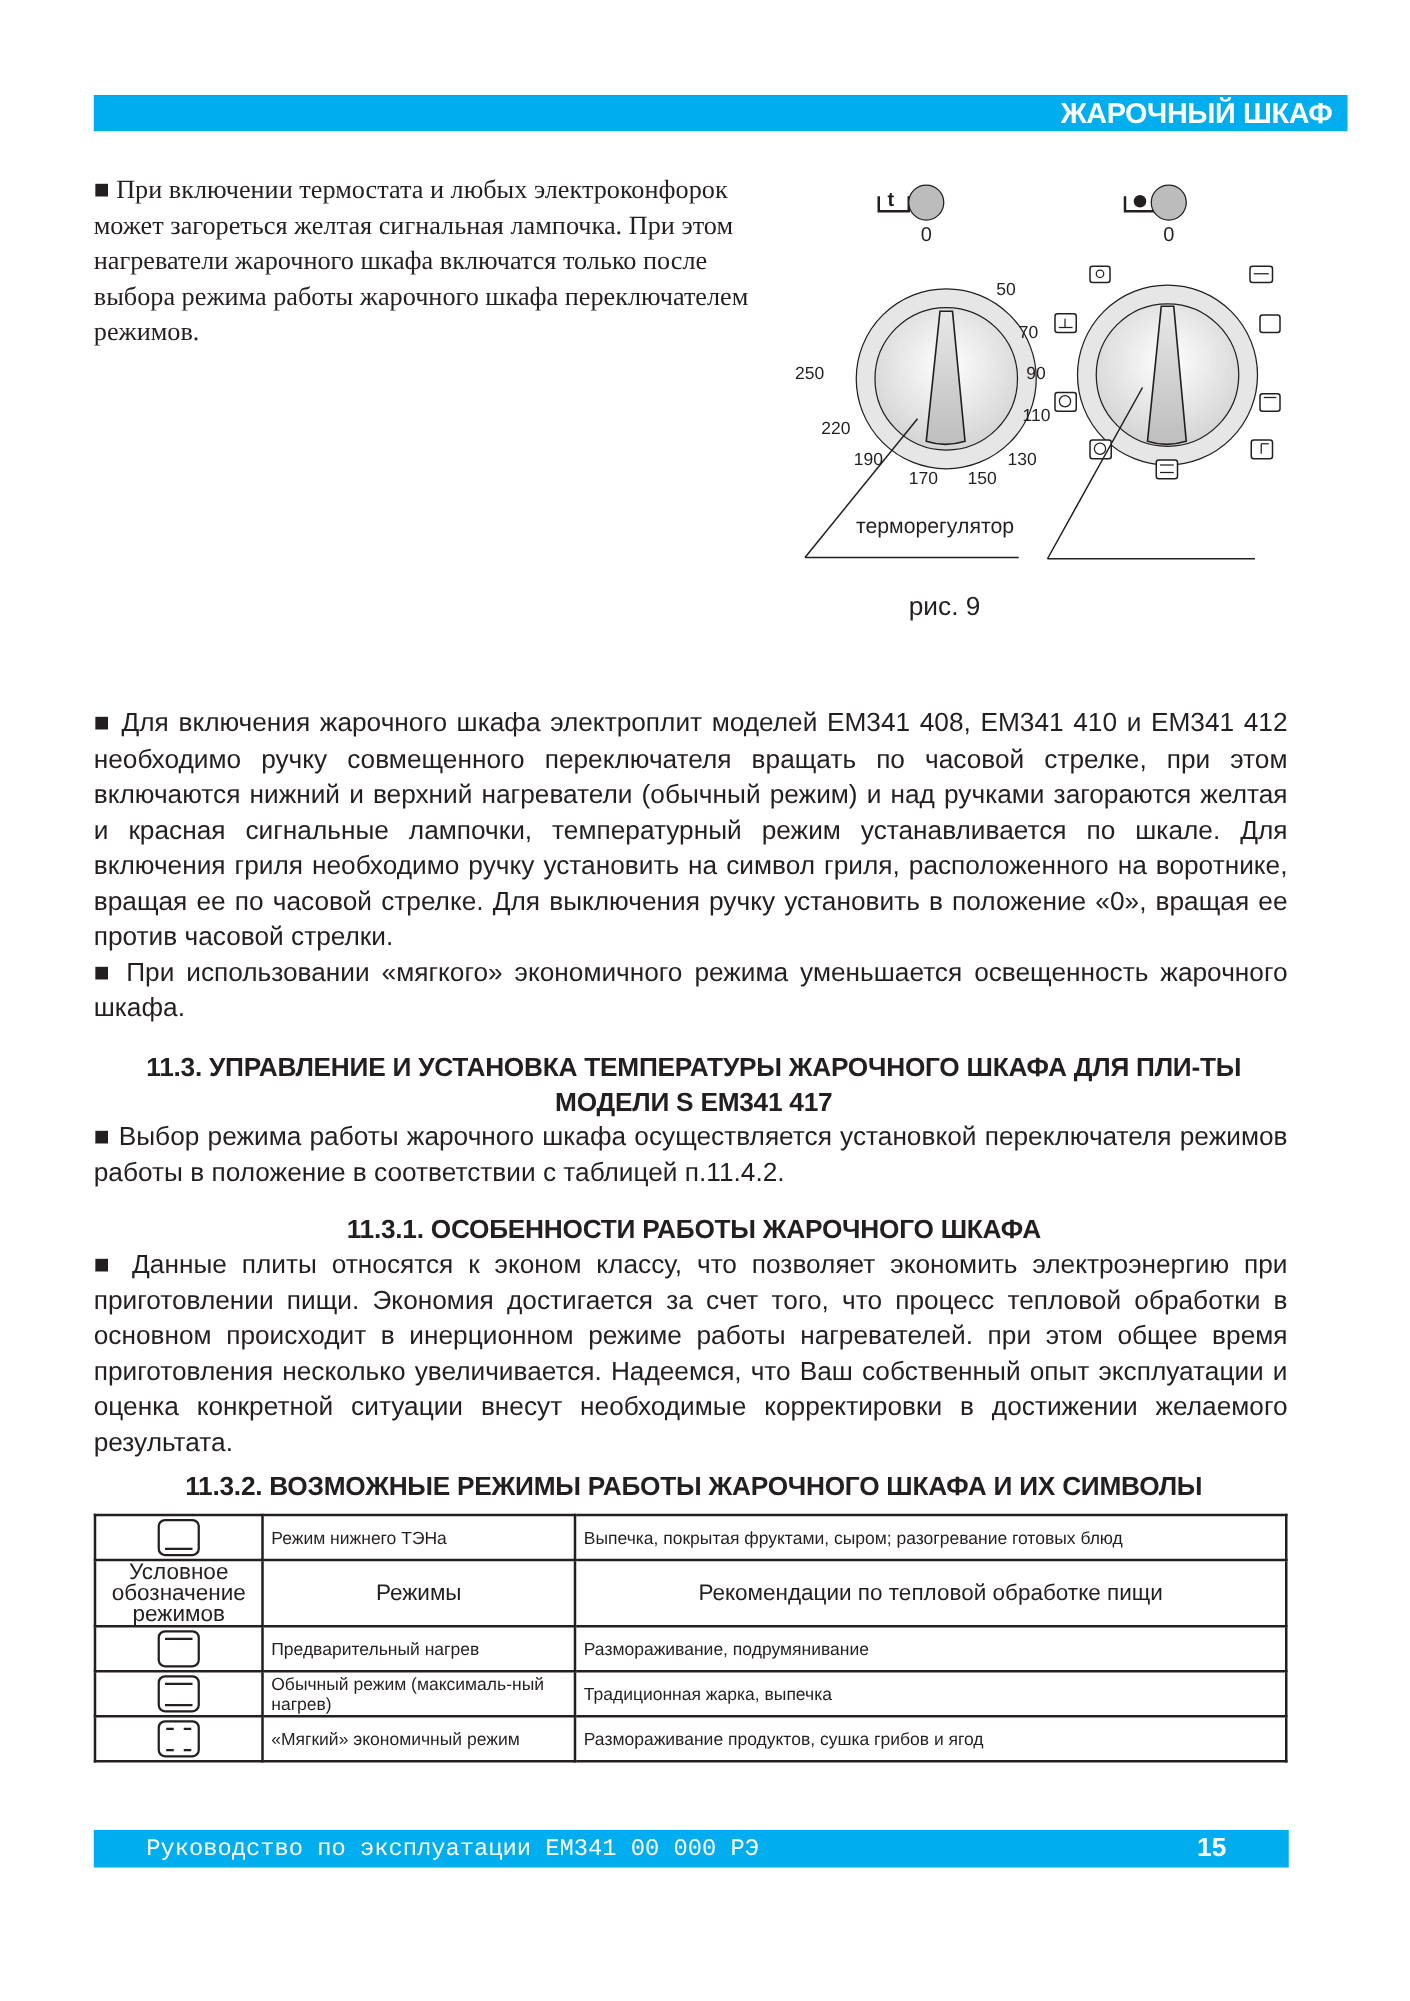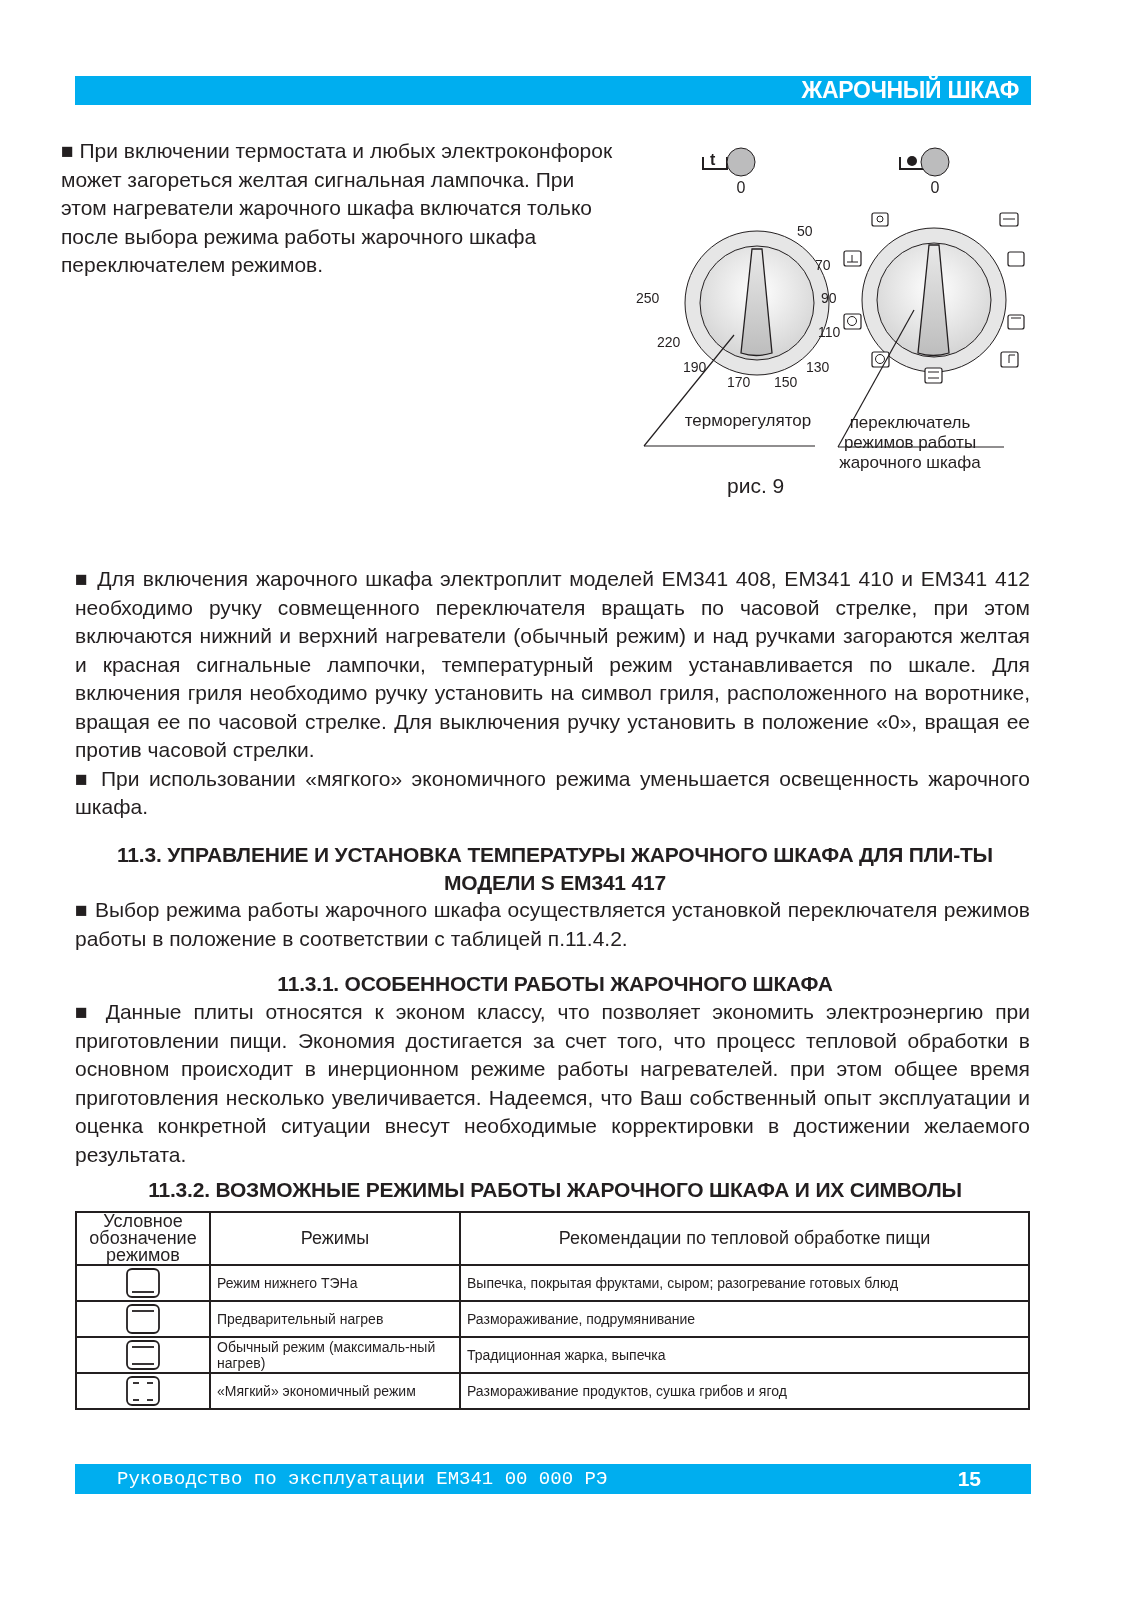--- a/index.html
+++ b/index.html
@@ -1,24 +1,24 @@
 <!DOCTYPE html>
 <html><head>
 <meta charset="utf-8">
 <style>
   html, body { margin: 0; padding: 0; background: #ffffff; }
   body { width: 1128px; height: 1601px; position: relative; font-family: "Liberation Sans", sans-serif; color: #231f20; overflow: hidden; }
-  .header-bar { position: absolute; left: 75px; top: 76px; width: 956px; height: 29px; background: #00aeef; }
+  .header-bar { position: absolute; left: 75px; top: 76px; width: 956px; height: 29px; background: #00aeef; padding-left: 47px; }
   .header-title { position: absolute; right: 12px; top: 0; line-height: 29px; font-size: 23px; font-weight: bold; color: #ffffff; letter-spacing: -0.3px; }
   .footer-bar { position: absolute; left: 75px; top: 1464px; width: 956px; height: 30px; background: #00aeef; color: #fff; }
   .footer-text { position: absolute; left: 42px; top: 0; line-height: 30px; font-size: 19px; font-family: Liberation Mono, monospace; }
   .footer-page { position: absolute; right: 50px; top: 0; line-height: 30px; font-size: 21px; font-weight: bold; }
   .text { position: absolute; font-size: 21px; line-height: 28.5px; color: #231f20; }
   .justify { text-align: justify; text-align-last: left; }
-  .left-col { left: 61px; top: 137px; width: 556px; }
+  .left-col { left: 75px; top: 137px; width: 556px; font-family: Liberation Serif, serif; }
   .left-col p { margin: 0; }
   .full { left: 75px; width: 955px; }
   .full p { margin: 0; }
   .h { position: absolute; left: 75px; width: 960px; font-size: 21px; font-weight: bold; line-height: 28px; letter-spacing: -0.2px; text-align: center; }
   .fig { position: absolute; left: 630px; top: 135px; width: 410px; height: 370px; }
   .fig-caption { position: absolute; left: 727px; top: 474px; font-size: 21px; }
   .lbl { position: absolute; font-size: 17px; line-height: 20px; text-align: center; }
   table.modes { position: absolute; left: 75px; top: 1211px; width: 955px; border-collapse: collapse; }
   table.modes td, table.modes th { border: 2px solid #231f20; padding: 0 6px; font-weight: normal; vertical-align: middle; }
   table.modes th { font-size: 18px; height: 46px; line-height: 17px; }
@@ -108,57 +108,52 @@
     </g>
 
     <g stroke="#231f20" stroke-width="1.2" fill="none">
       <line x1="734" y1="335" x2="644" y2="446"></line>
       <line x1="644" y1="446" x2="815" y2="446"></line>
       <line x1="914" y1="310" x2="838" y2="447"></line>
       <line x1="838" y1="447" x2="1004" y2="447"></line>
     </g>
   </svg>
   <div class="lbl" style="left:28px;top:276px;width:180px;">терморегулятор</div>
-  <div class="lbl" style="left:190px;top:278px;width:180px;">
-    <div>переключатель</div>
-    <div>режимов работы</div>
-    <div>жарочного шкафа</div>
-  </div>
 </div>
 <div class="fig-caption">рис. 9</div>
 
 <div class="text full justify" style="top:565px;">
   <p>■ Для включения жарочного шкафа электроплит моделей ЕМ341 408, ЕМ341 410 и ЕМ341 412 необходимо ручку совмещенного переключателя вращать по часовой стрелке, при этом включаются нижний и верхний нагреватели (обычный режим) и над ручками загораются желтая и красная сигнальные лампочки, температурный режим устанавливается по шкале. Для включения гриля необходимо ручку установить на символ гриля, расположенного на воротнике, вращая ее по часовой стрелке. Для выключения ручку установить в положение «0», вращая ее против часовой стрелки.</p>
   <p>■ При использовании «мягкого» экономичного режима уменьшается освещенность жарочного шкафа.</p>
 </div>
 
 <div class="h" style="top:841px;">11.3. УПРАВЛЕНИЕ И УСТАНОВКА ТЕМПЕРАТУРЫ ЖАРОЧНОГО ШКАФА ДЛЯ ПЛИ-ТЫ МОДЕЛИ S ЕМ341 417</div>
 <div class="text full justify" style="top:896px;">■ Выбор режима работы жарочного шкафа осуществляется установкой переключателя режимов работы в положение в соответствии с таблицей п.11.4.2.</div>
 
 <div class="h" style="top:970px;">11.3.1. ОСОБЕННОСТИ РАБОТЫ ЖАРОЧНОГО ШКАФА</div>
 <div class="text full justify" style="top:998px;">■ Данные плиты относятся к эконом классу, что позволяет экономить электроэнергию при приготовлении пищи. Экономия достигается за счет того, что процесс тепловой обработки в основном происходит в инерционном режиме работы нагревателей. при этом общее время приготовления несколько увеличивается. Надеемся, что Ваш собственный опыт эксплуатации и оценка конкретной ситуации внесут необходимые корректировки в достижении желаемого результата.</div>
 
 <div class="h" style="top:1176px;">11.3.2. ВОЗМОЖНЫЕ РЕЖИМЫ РАБОТЫ ЖАРОЧНОГО ШКАФА И ИХ СИМВОЛЫ</div>
 
 <table class="modes">
   <tbody>
       <tr>
-    <th style="width:120px;">Условное обозначение режимов</th>
-    <th style="width:236px;">Режимы</th>
-    <th>Рекомендации по тепловой обработке пищи</th>
-  </tr>
-  <tr>
     <td>
           <svg class="sym" width="36" height="32">
             <rect x="2" y="2" width="32" height="28" rx="5" fill="none" stroke="#231f20" stroke-width="1.8"></rect>
             <line x1="7" y1="25" x2="29" y2="25" stroke="#231f20" stroke-width="1.8"></line>
           </svg>
         </td>
     <td>Режим нижнего ТЭНа</td>
     <td>Выпечка, покрытая фруктами, сыром; разогревание готовых блюд</td>
+  </tr>
+  <tr>
+    <th style="width:120px;">Условное обозначение режимов</th>
+    <th style="width:236px;">Режимы</th>
+    <th>Рекомендации по тепловой обработке пищи</th>
   </tr>
   <tr>
     <td>
           <svg class="sym" width="36" height="32">
             <rect x="2" y="2" width="32" height="28" rx="5" fill="none" stroke="#231f20" stroke-width="1.8"></rect>
             <line x1="7" y1="8" x2="29" y2="8" stroke="#231f20" stroke-width="1.8"></line>
           </svg>
         </td>
     <td>Предварительный нагрев</td>
     <td>Размораживание, подрумянивание</td>

